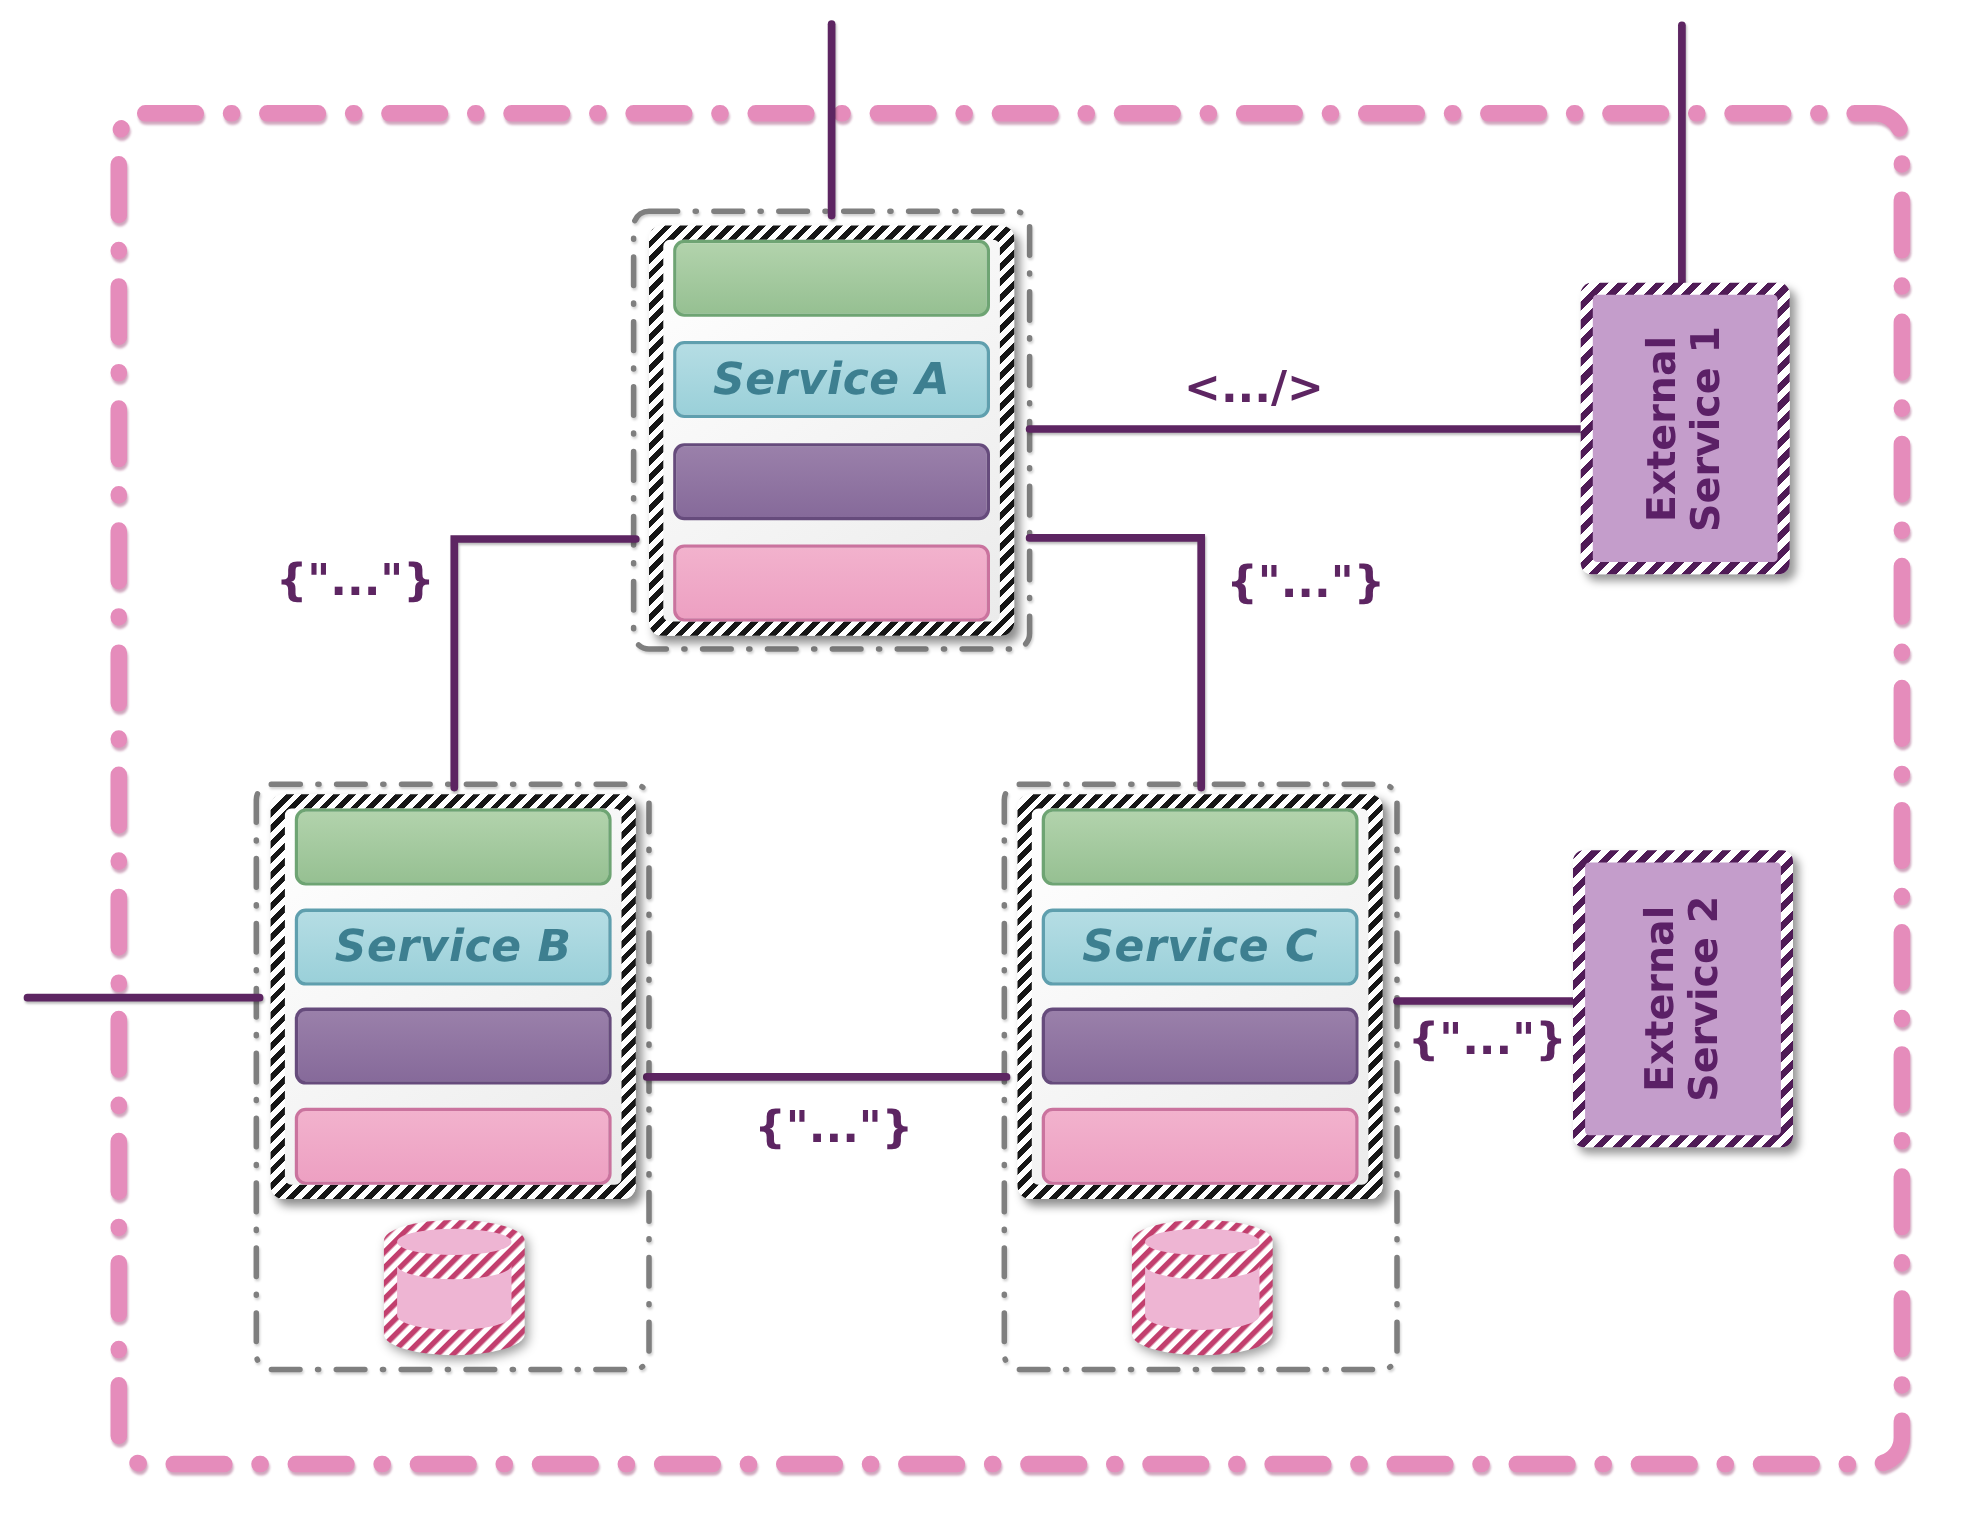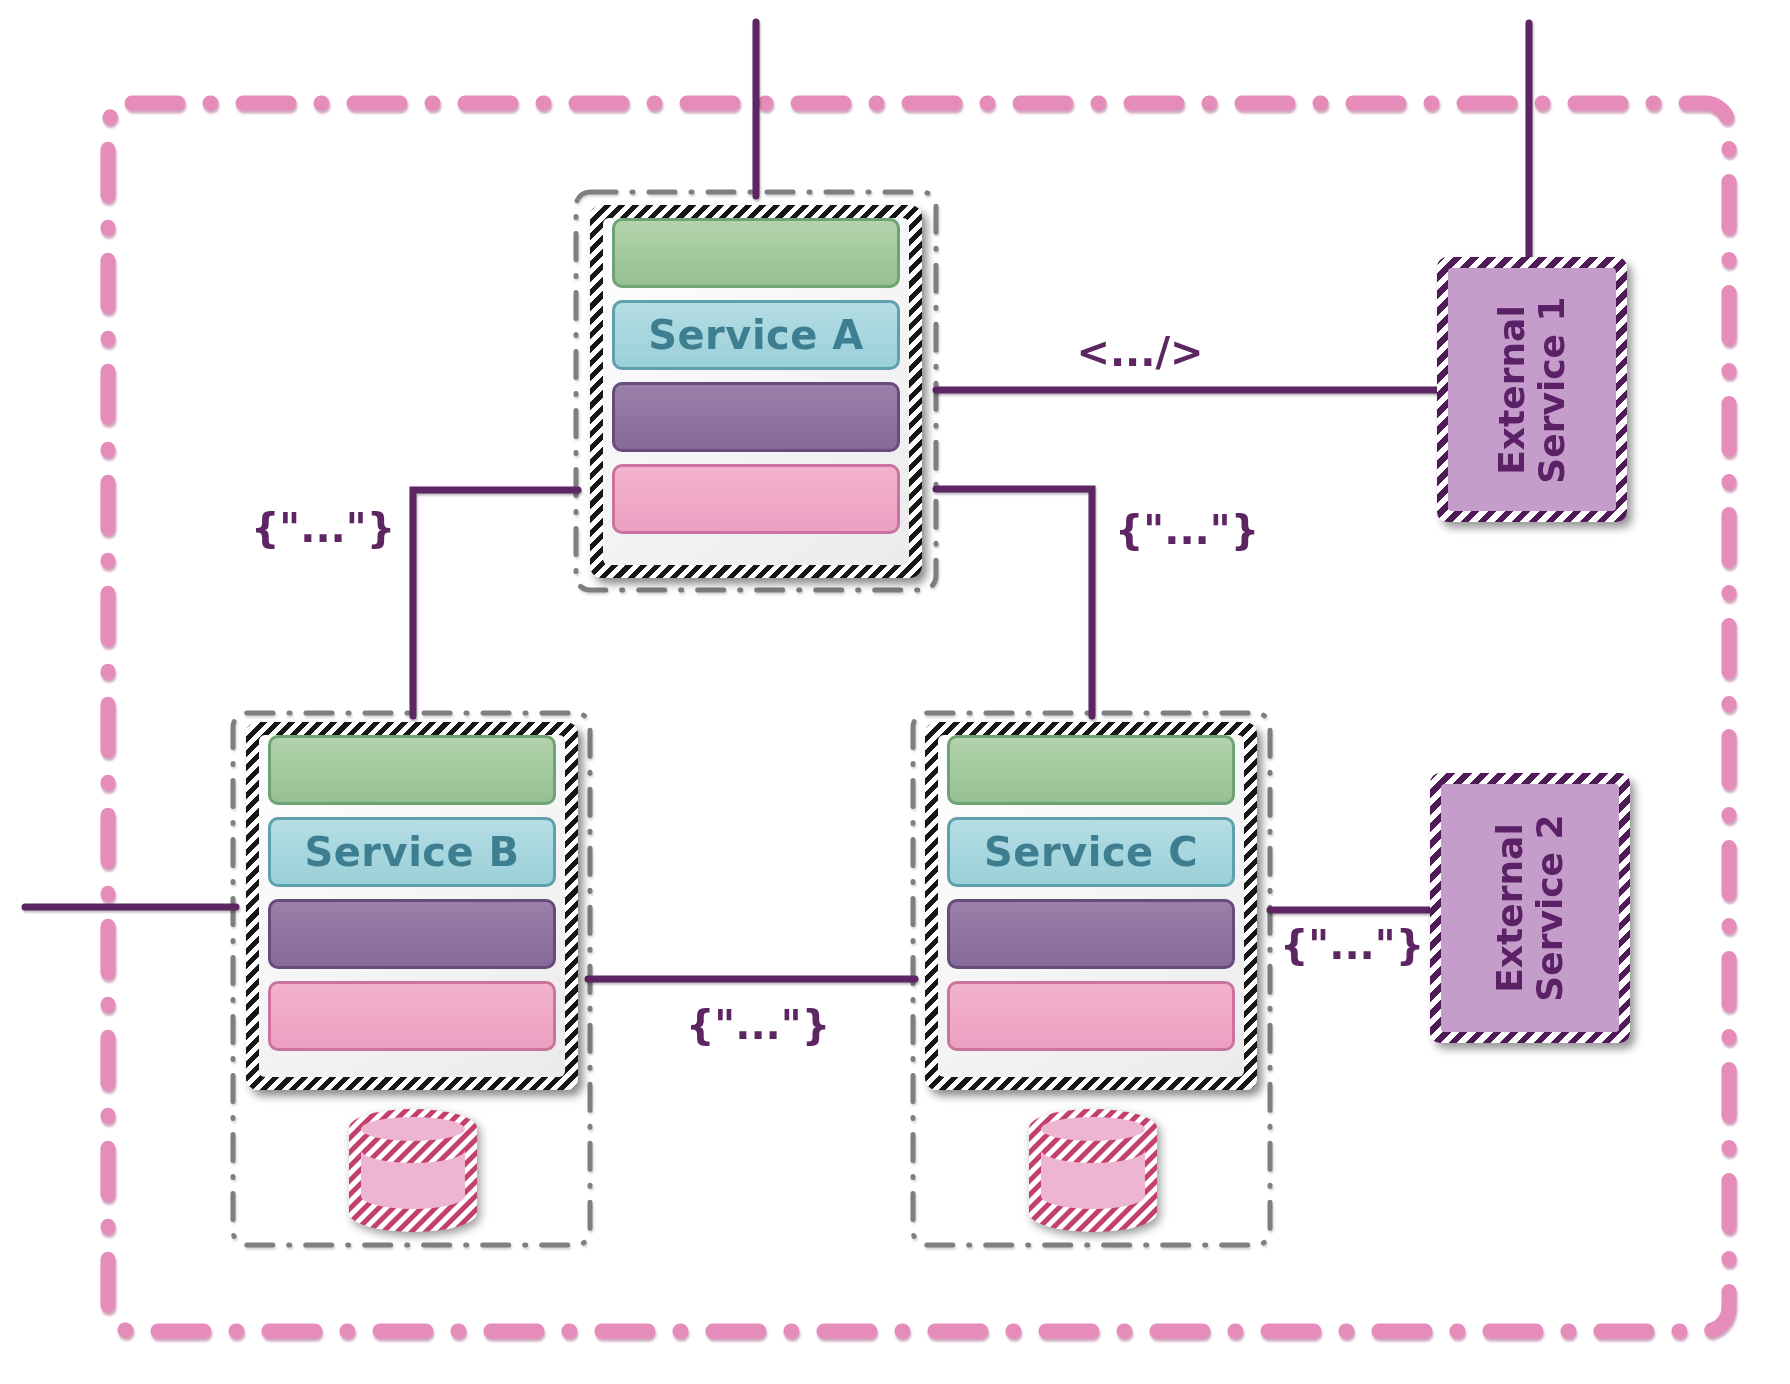--- a/index.html
+++ b/index.html
@@ -21,24 +21,25 @@
     background:repeating-linear-gradient(135deg,#161616 0 5px,#ffffff 5px 10px);
     border-radius:12px;
     padding:13px;
     box-sizing:border-box;
     box-shadow:5px 6px 9px rgba(0,0,0,0.45);
   }
   .service-inner{
     width:100%;height:100%;
     background:linear-gradient(145deg,#ffffff 0%,#ebebeb 100%);
     border-radius:6px;
-    display:flex;flex-direction:column;justify-content:flex-start;
+    display:flex;flex-direction:column;justify-content:space-between;
     gap:12px;
     padding:0 9px;
     box-sizing:border-box;
+    font-style:italic;
   }
   .bar{
     height:70px;flex:0 0 70px;
     border-radius:10px;
     border:3px solid;
     box-sizing:border-box;
   }
   .bar.green {background:linear-gradient(180deg,#b2d3ac 0%,#96c092 100%);border-color:#6ea473;}
   .bar.teal  {background:linear-gradient(180deg,#b5dde4 0%,#9ad0d9 100%);border-color:#5f9fae;
               display:flex;align-items:center;justify-content:center;

